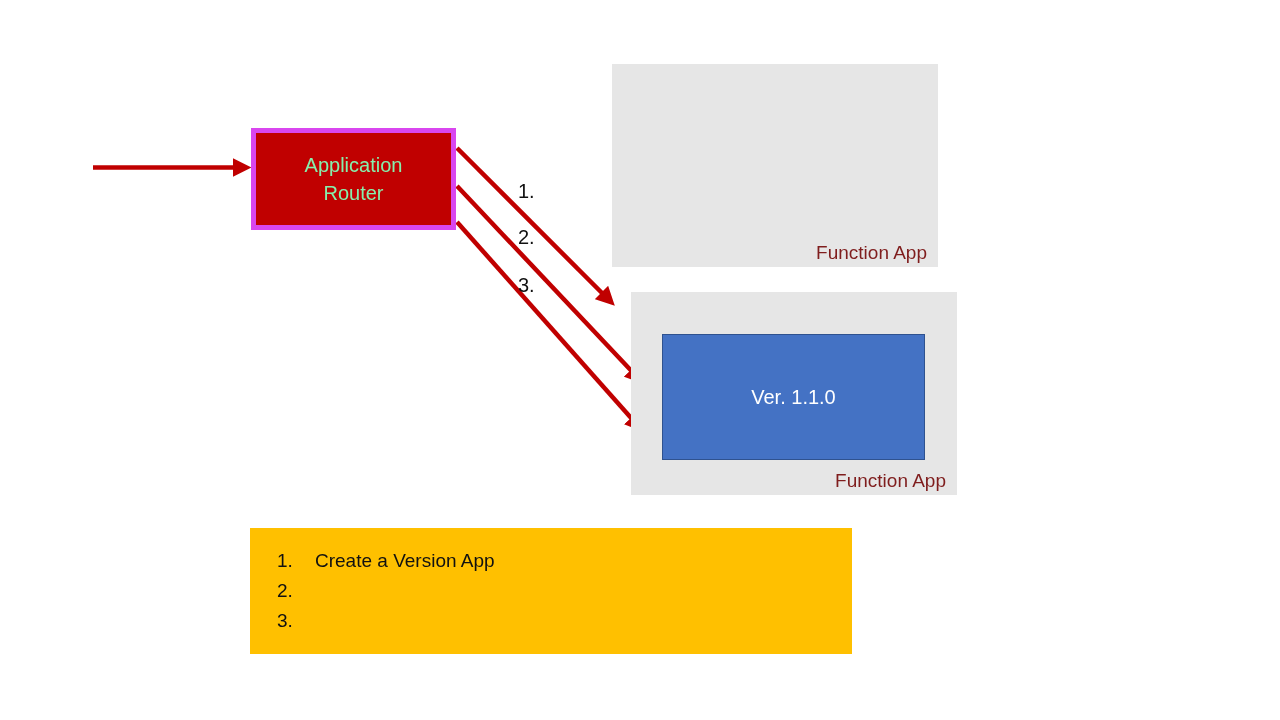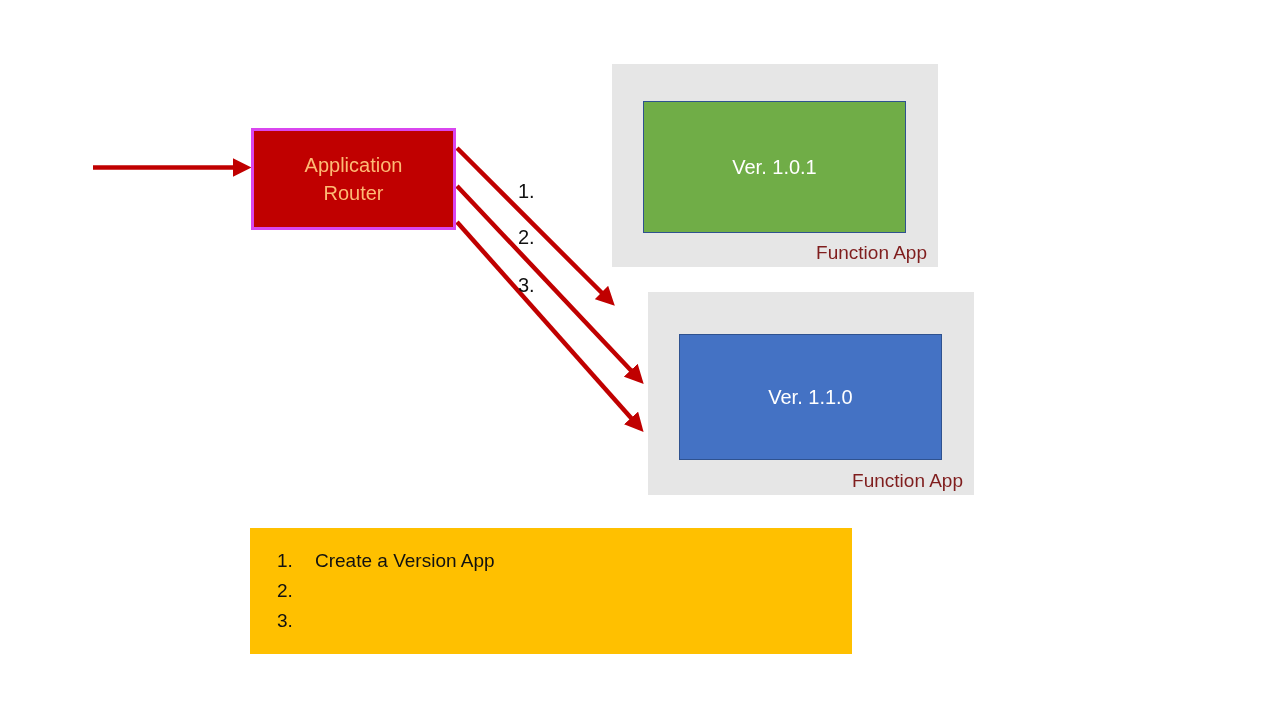--- a/index.html
+++ b/index.html
@@ -29,43 +29,43 @@
     text-align: center;
   }
 
   
   #router-box {
     left: 251px;
     top: 128px;
     width: 205px;
     height: 102px;
     background: #C00000;
-    border: 3px solid #d946ef;
-    color: #fdba74;
+    border: 5px solid #d946ef;
+    color: #86efac;
     font-size: 20px;
     line-height: 28px;
   }
   #router-label {
     white-space: pre-line;
   }
 
   
   .funcapp-container {
     position: absolute;
     box-sizing: border-box;
     background: #E6E6E6;
   }
   #funcapp-green-container {
     left: 612px;
     top: 64px;
     width: 326px;
     height: 203px;
   }
   #funcapp-blue-container {
-    left: 648px;
+    left: 631px;
     top: 292px;
     width: 326px;
     height: 203px;
   }
   .funcapp-caption {
     position: absolute;
     right: 11px;
     bottom: 3px;
     font-size: 19px;
     color: #7f1d1d;
@@ -155,23 +155,20 @@
 
   <line x1="457" y1="222" x2="640" y2="428" stroke="#C00000" stroke-width="4.5" marker-end="url(#arrowhead-red)"></line>
 </svg>
 
 <div class="node" id="router-box">
   <span id="router-label">Application
 Router</span>
 </div>
 
 <div class="funcapp-container" id="funcapp-green-container">
-  <div class="version-box" id="version-green">
-    <span>Ver. 1.0.1</span>
-  </div>
   <div class="funcapp-caption">Function App</div>
 </div>
 
 <div class="funcapp-container" id="funcapp-blue-container">
   <div class="version-box" id="version-blue">
     <span>Ver. 1.1.0</span>
   </div>
   <div class="funcapp-caption">Function App</div>
 </div>
 

